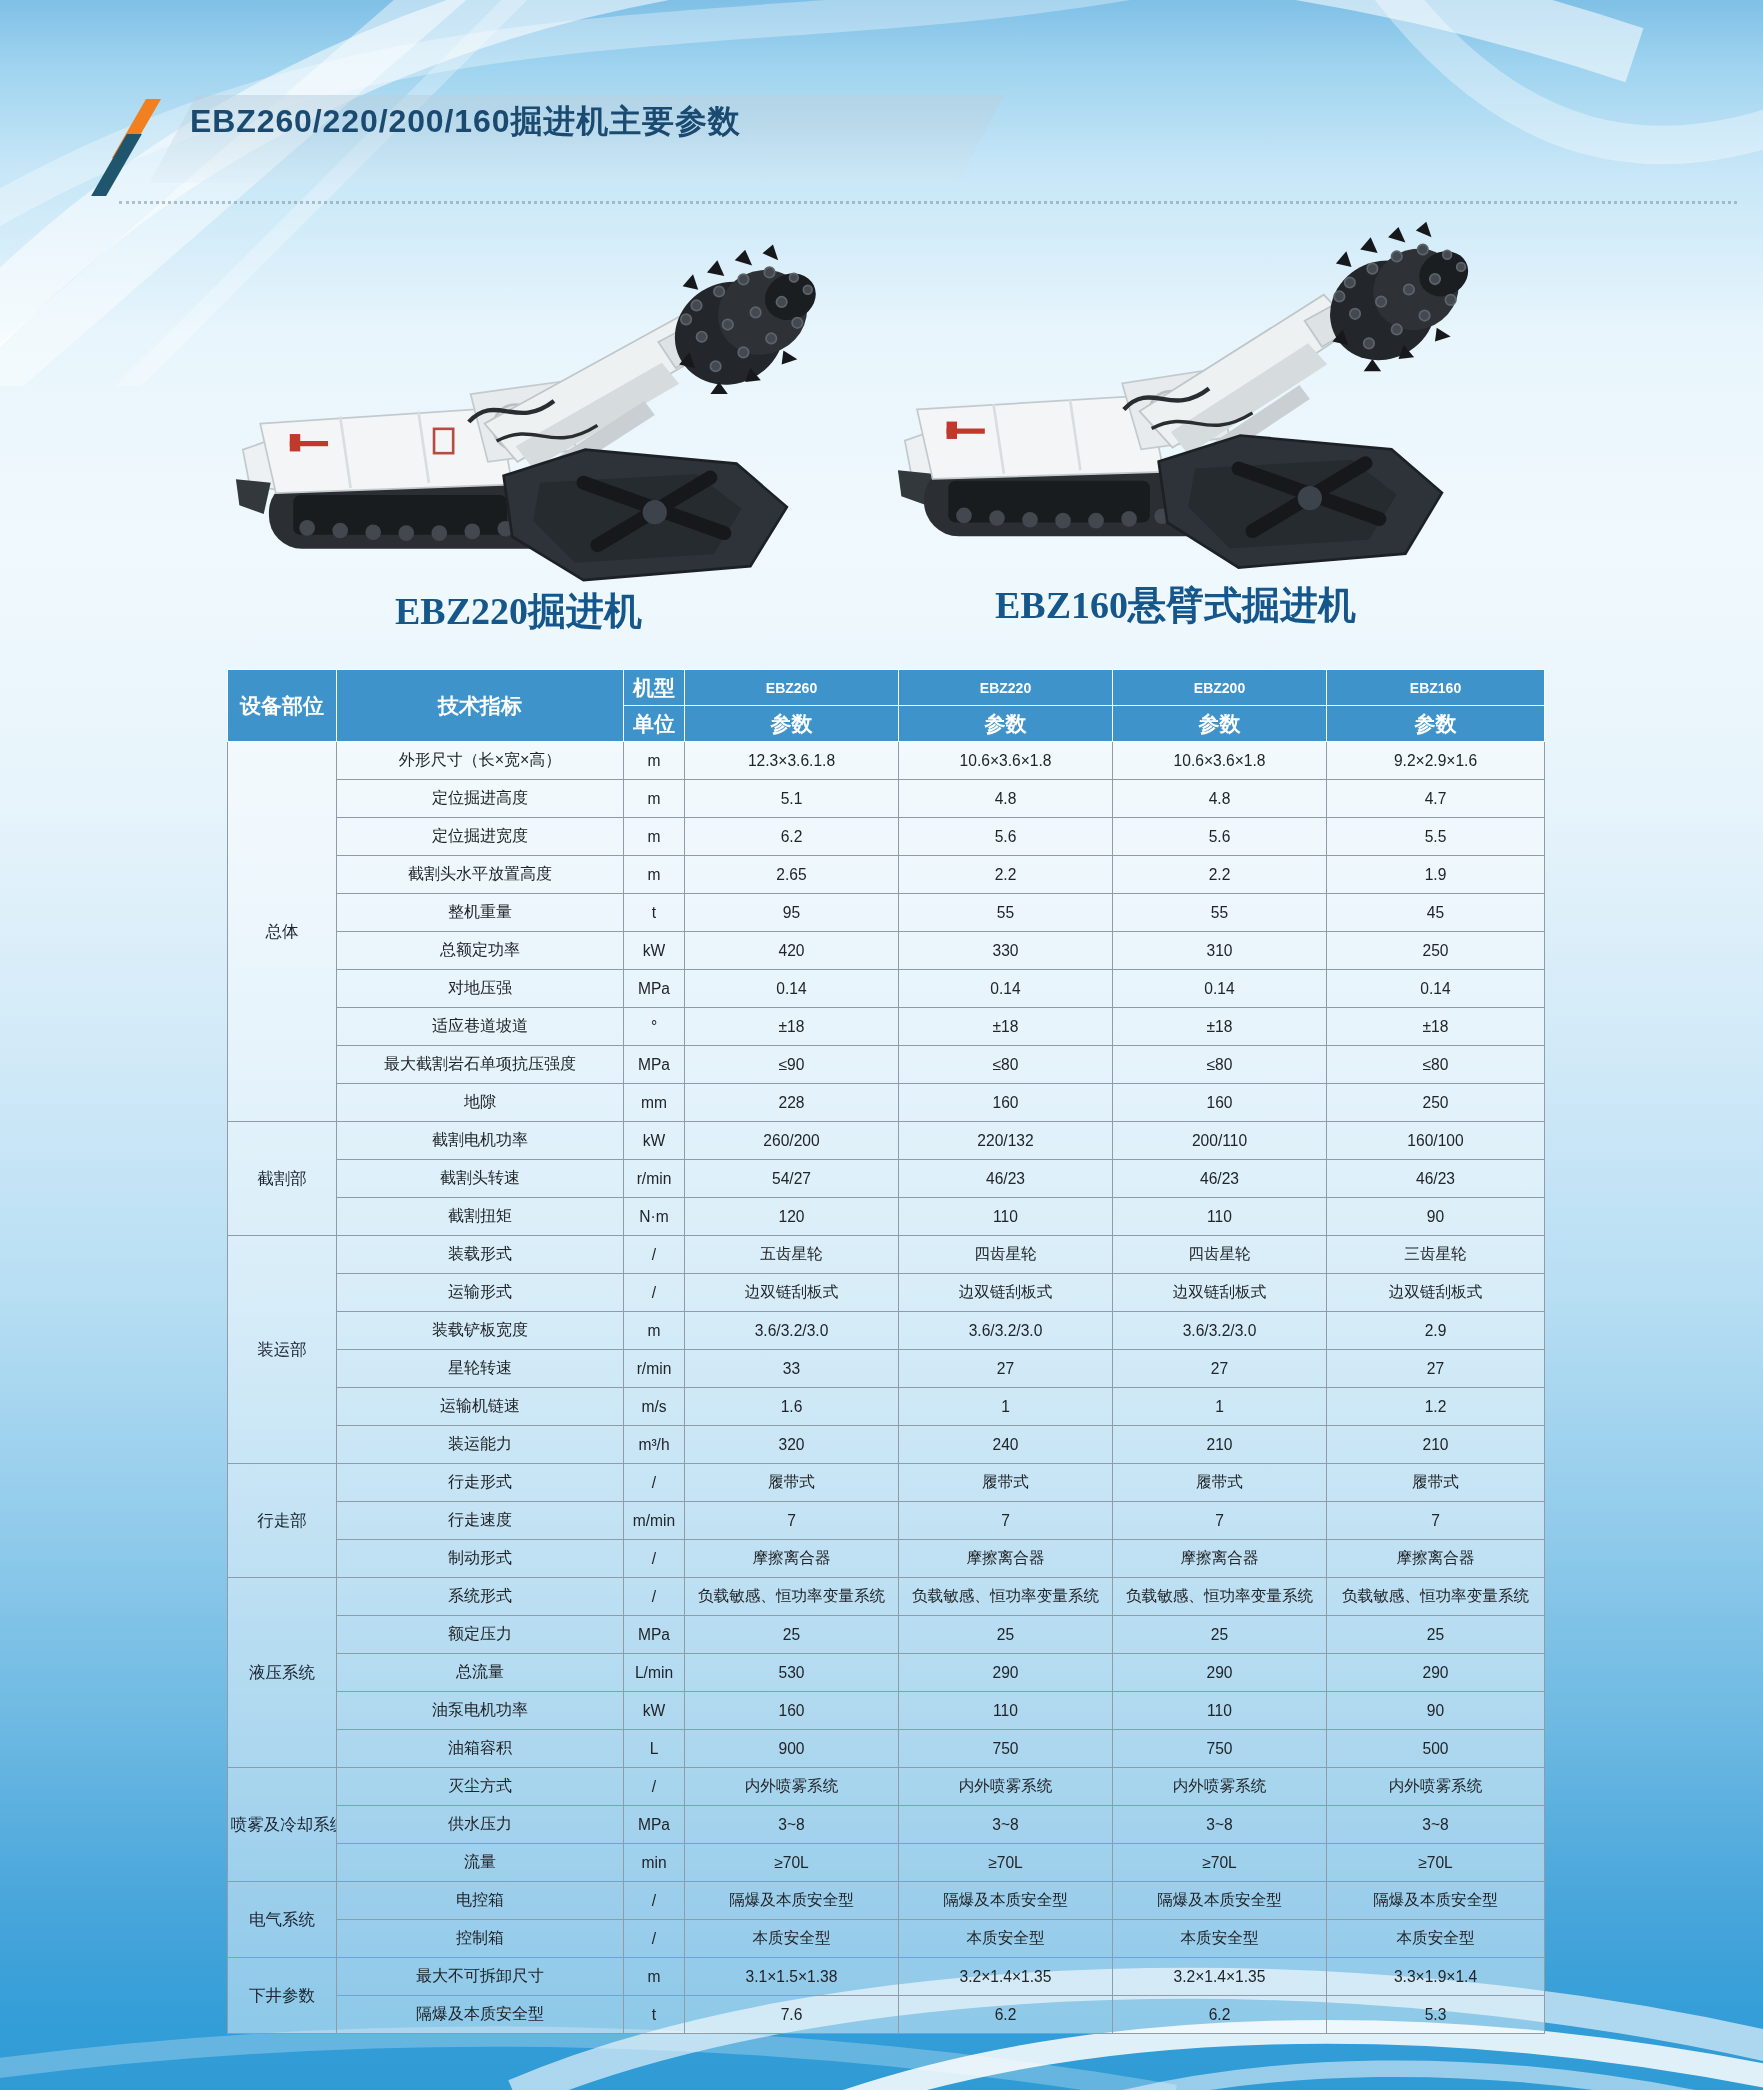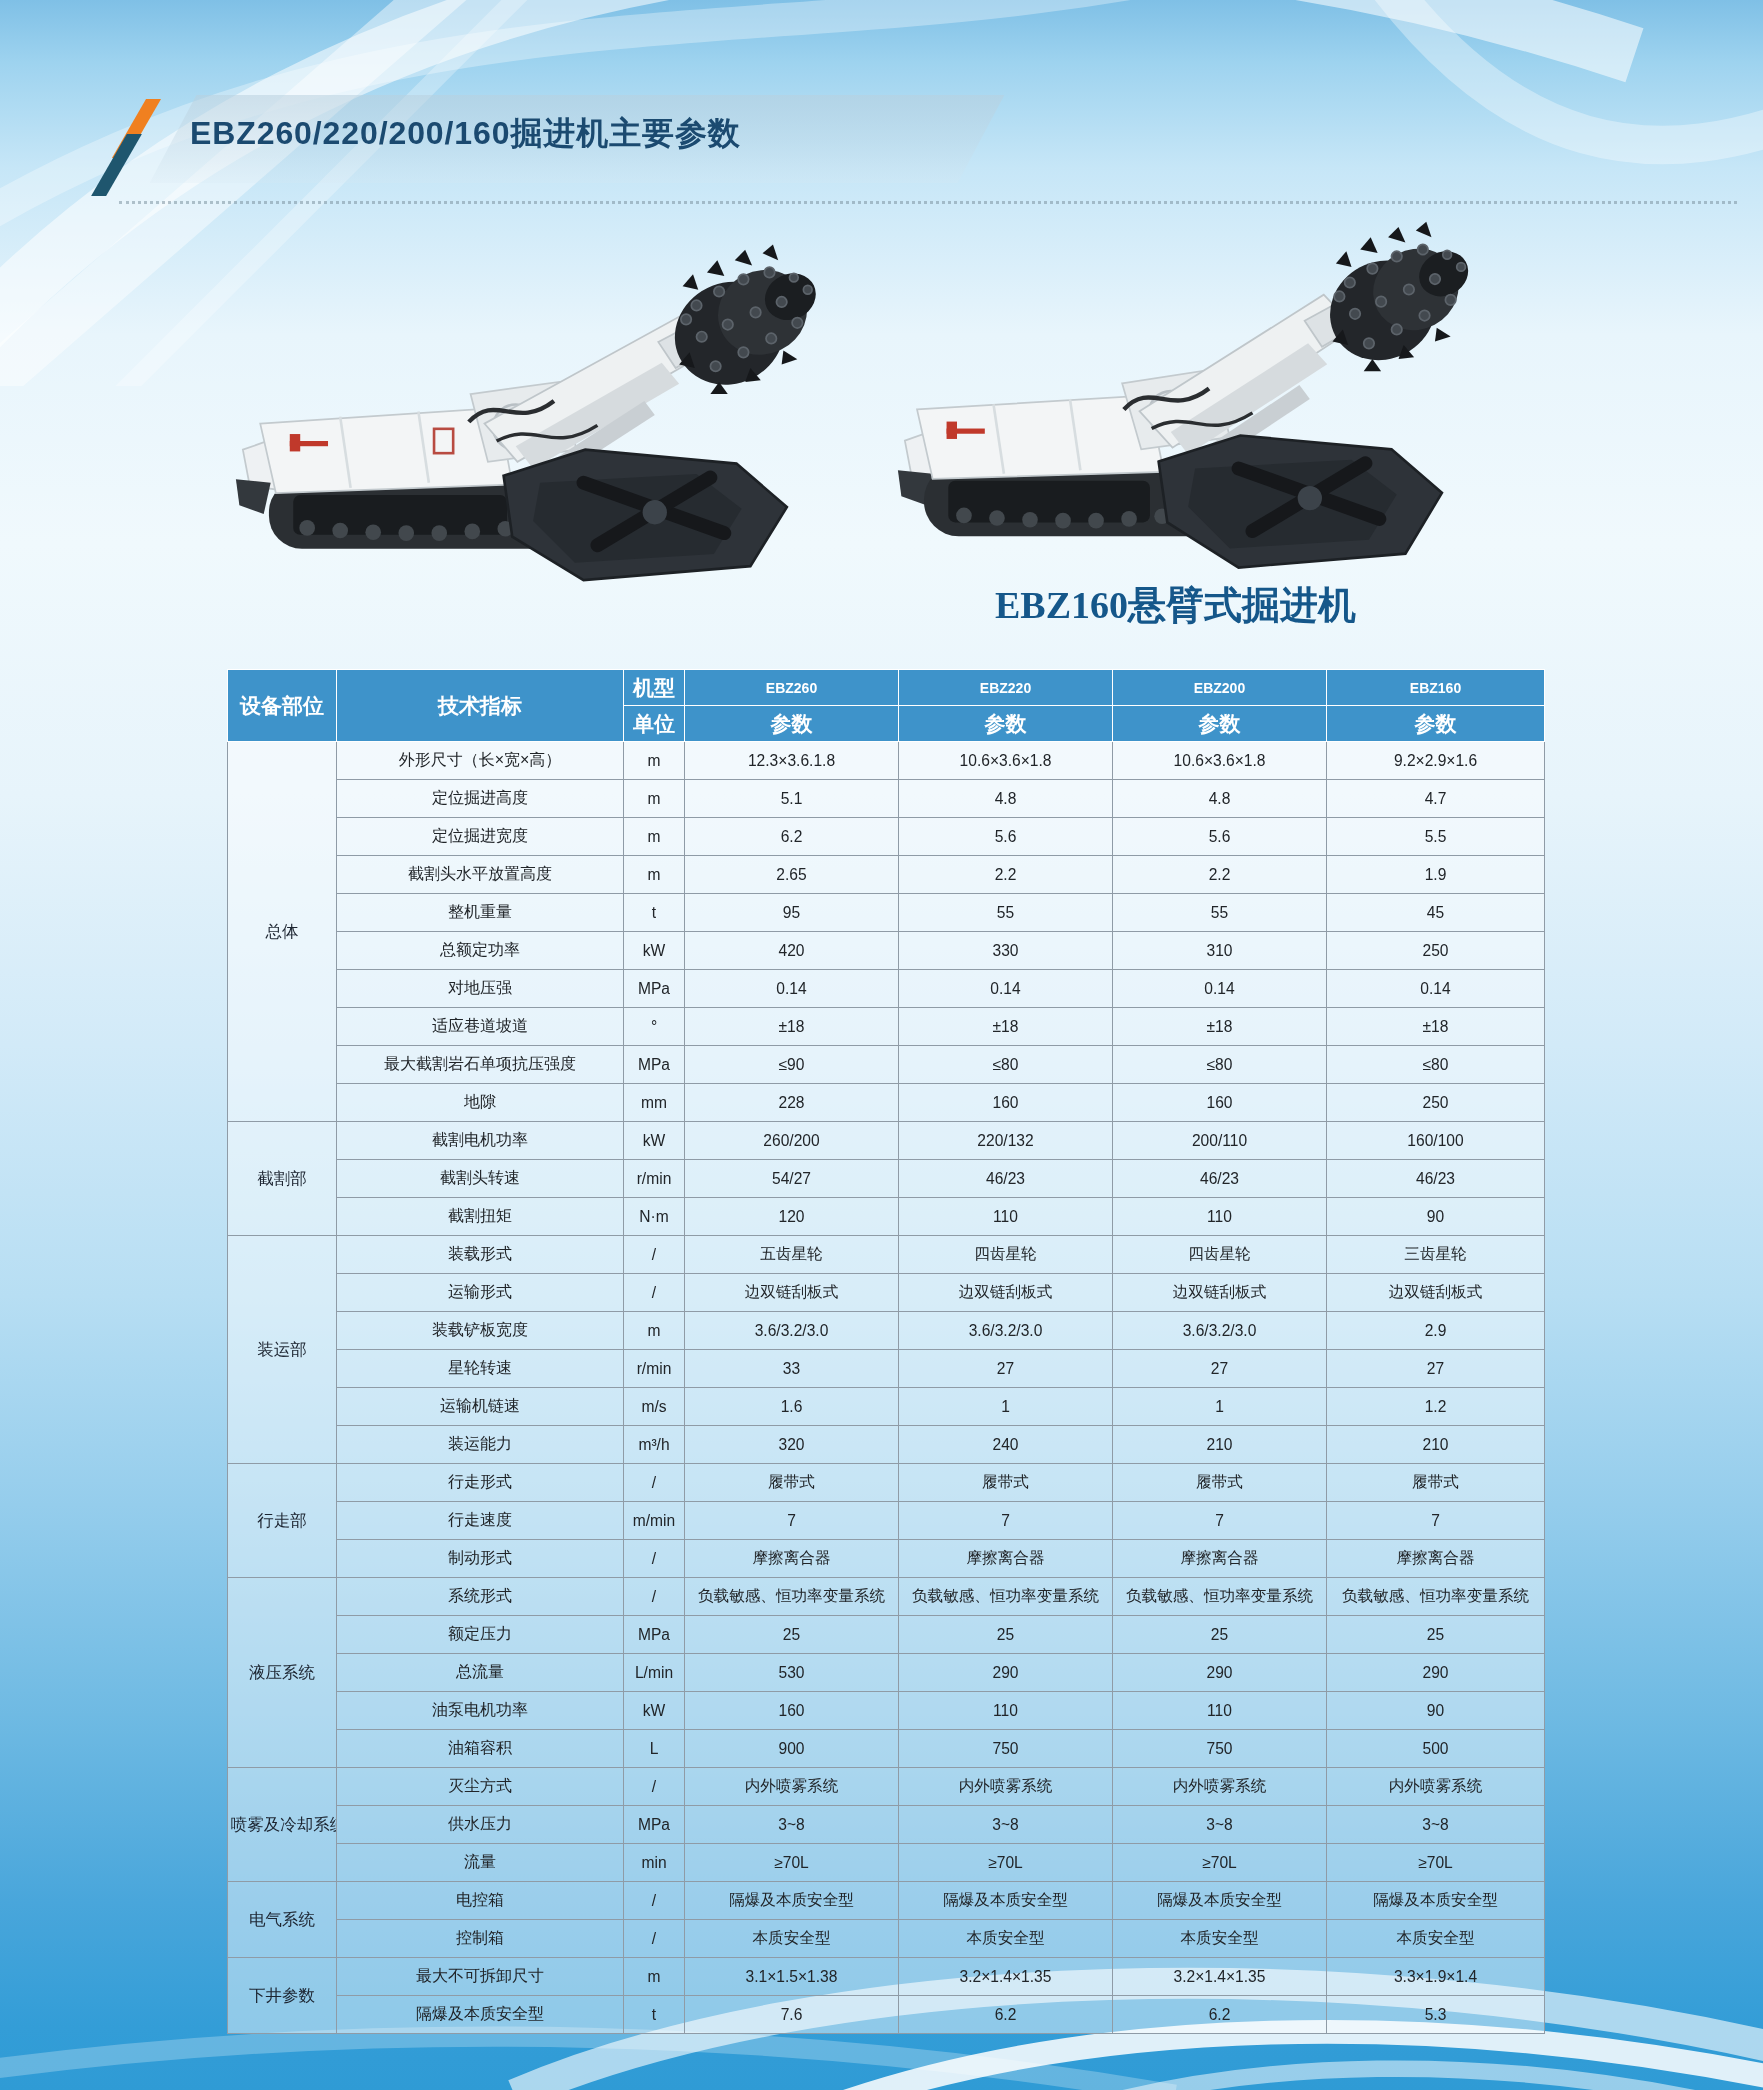--- a/index.html
+++ b/index.html
@@ -13,21 +13,21 @@
   .swoosh.top{top:0;}
   .swoosh.bottom{bottom:0;}
 
   
   .title-band{position:absolute;left:173px;top:95px;width:808px;height:88px;
     background:linear-gradient(180deg,rgba(185,208,222,.55),rgba(215,232,242,.22));
     transform:skewX(-28deg);}
   .slash{position:absolute;width:14.7px;transform:skewX(-30deg);}
   .slash.orange{left:129px;top:99px;height:59px;background:#F08020;}
   .slash.dark{left:109px;top:134px;height:62px;background:#1F566E;}
-  .page-title{position:absolute;left:190px;top:108px;height:50px;line-height:50px;
+  .page-title{position:absolute;left:190px;top:96px;height:50px;line-height:50px;
     font-size:32px;font-weight:800;color:#1B4A70;letter-spacing:0.9px;}
   .dotted-divider{position:absolute;left:119px;top:201px;width:1618px;height:0;
     border-top:3.7px dotted rgba(125,148,160,.55);}
 
   
   .machine{position:absolute;}
   .machine.m1{left:197px;top:222px;width:634px;height:365px;}
   .machine.m2{left:849px;top:213px;width:654px;height:365px;}
   .machine-caption{position:absolute;text-align:center;
     font-family:"Liberation Serif","DejaVu Serif",serif;font-weight:bold;
@@ -211,20 +211,21 @@
         </g>
       </g>
       <polygon points="330,286 424,256 598,272 656,322 614,392 422,408 340,356" fill="#2e3339" stroke="#1d2125" stroke-width="3"></polygon>
       <polygon points="372,294 552,284 604,324 572,376 412,386 364,338" fill="#262b30"></polygon>
       <path d="M422,294 L584,352" stroke="#16181b" stroke-width="16" stroke-linecap="round"></path>
       <path d="M568,288 L438,366" stroke="#16181b" stroke-width="16" stroke-linecap="round"></path>
       <circle cx="504" cy="328" r="14" fill="#3c434a"></circle>
     </g>
   </svg>
 
+  <div class="machine-caption c1">EBZ220掘进机</div>
   <div class="machine-caption c2">EBZ160悬臂式掘进机</div>
 
   <div class="table-wrap">
     <table class="spec">
       <colgroup>
         <col style="width:109px">
           <col style="width:287px">
           <col style="width:61px">
         <col style="width:214px">
           <col style="width:214px">

